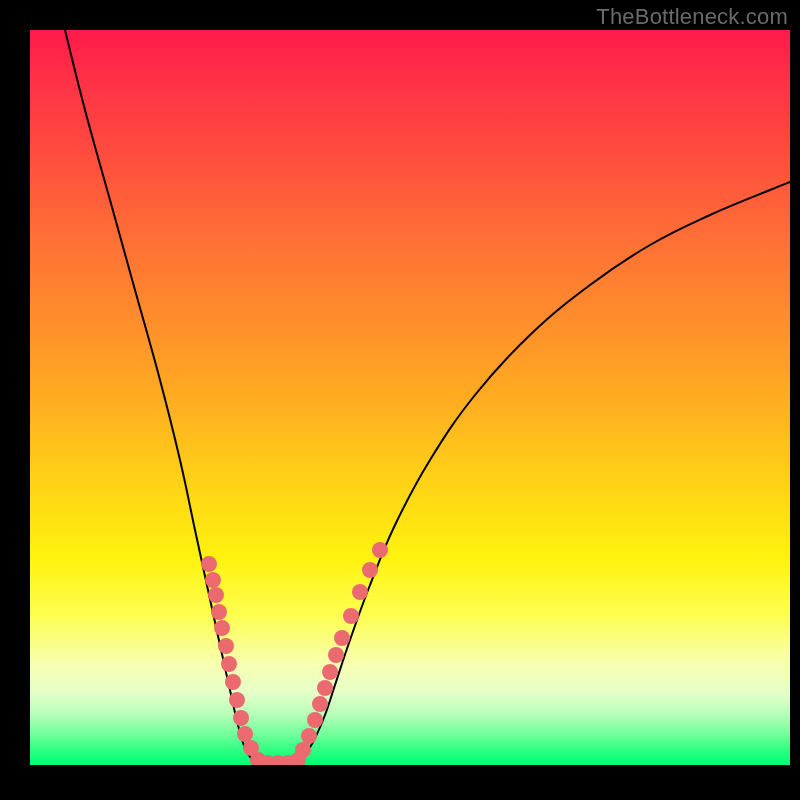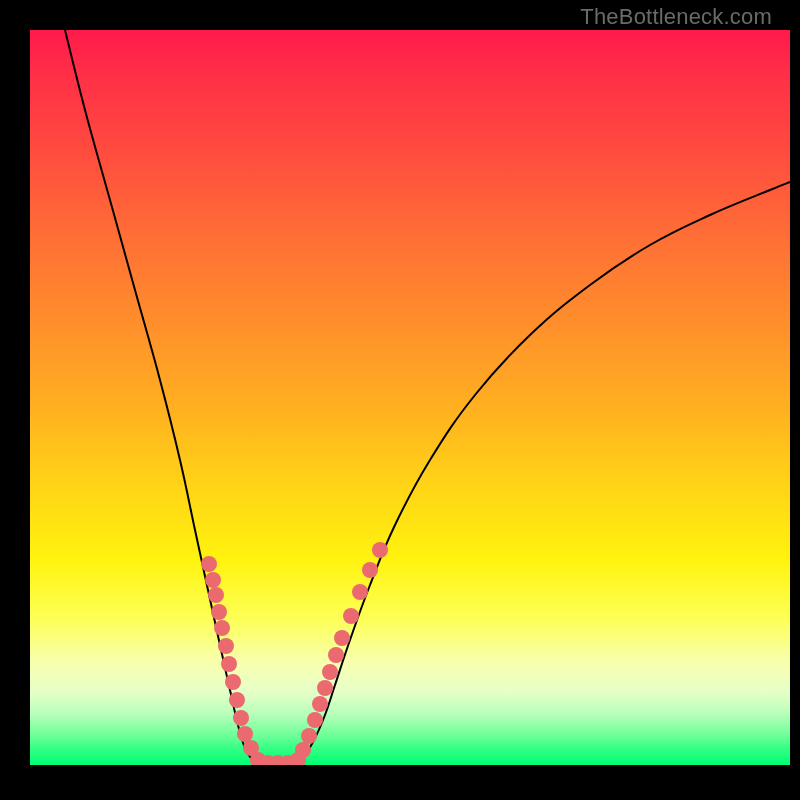--- a/index.html
+++ b/index.html
@@ -13,21 +13,21 @@
   }
   .outer {
     position: relative;
     width: 800px;
     height: 800px;
     background: #000;
   }
   .watermark {
     position: absolute;
     top: 4px;
-    right: 28px;
+    right: 12px;
     color: #6a6a6a;
     font-size: 22px;
     font-weight: 500;
     letter-spacing: 0.2px;
     z-index: 50;
   }
   .plot {
     position: absolute;
     left: 30px;
     top: 30px;

